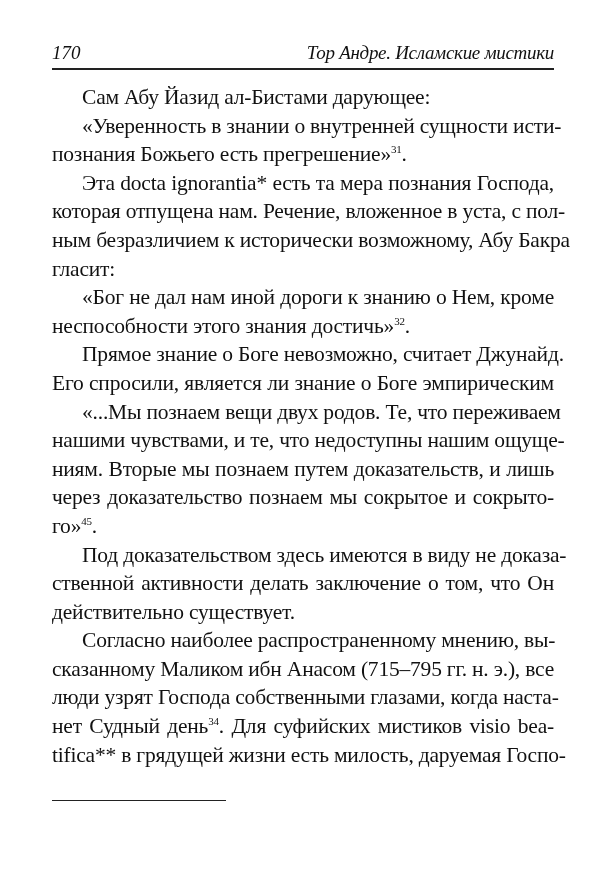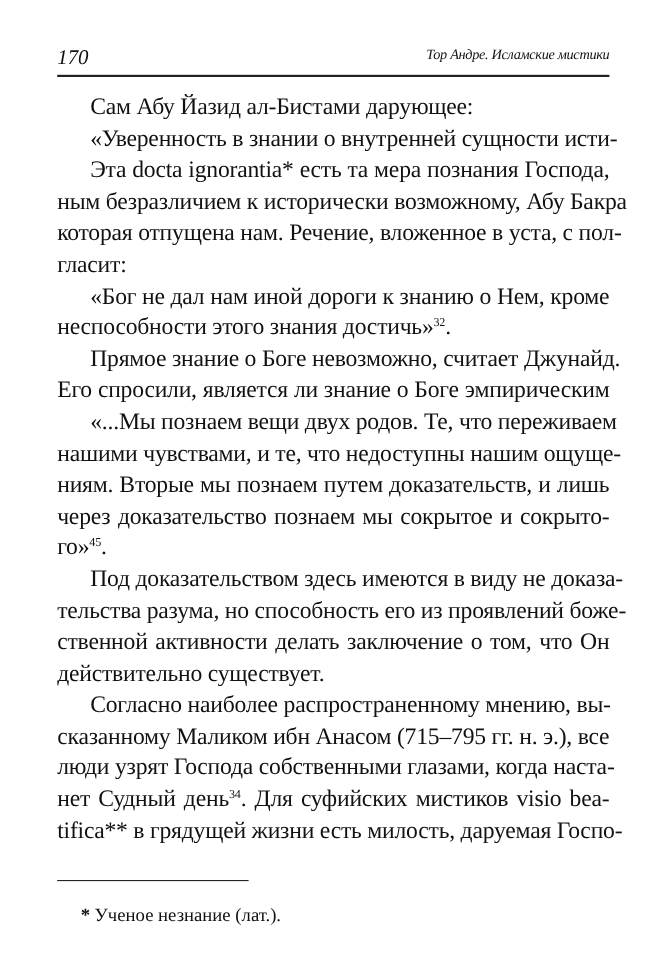--- a/index.html
+++ b/index.html
@@ -1,21 +1,21 @@
 <!DOCTYPE html>
 <html><head>
 <meta charset="utf-8">
 <style>
   html, body { margin:0; padding:0; background:#ffffff; }
   body { width:600px; height:889px; position:relative; overflow:hidden;
          font-family:"Liberation Serif", serif; color:#111; }
   .header { position:absolute; left:52px; top:38px; width:502px; height:30px;
             border-bottom:2px solid #222;font-style:italic; }
   .pnum { position:absolute; left:0; top:4px; font-size:19px; }
-  .running { position:absolute; right:0; top:4px; font-size:13px; letter-spacing:-0.3px; }
+  .running { position:absolute; right:0; top:4px; font-size:19px; letter-spacing:-0.3px; }
   .body { position:absolute; left:52px; top:83px; width:502px; }
   .line { font-size:21.5px; line-height:28.6px; height:28.6px; white-space:nowrap;
           text-align:justify; text-align-last:justify; letter-spacing:-0.2px; }
   .line.indent { padding-left:30px; }
   .line.last { text-align-last:left; }
   sup { font-size:11px; vertical-align:8px; line-height:0; }
   .fn-rule { position:absolute; left:52px; top:800px; width:174px; border-top:1.5px solid #222; }
   .footnotes { position:absolute; left:52px; top:820px; width:502px; }
   .fn { font-size:17px; line-height:23px; white-space:nowrap; }
   .fn .mark { display:inline-block; width:30px; text-align:right; margin-right:4px; font-weight:bold; }
@@ -24,40 +24,39 @@
 <body>
 
 <div class="header">
   <span class="pnum">170</span>
   <span class="running">Тор Андре. Исламские мистики</span>
 </div>
 
 <div class="body" id="body">
     <div class="line indent last"><span>Сам Абу Йазид ал-Бистами дарующее:</span></div>
     <div class="line indent"><span>«Уверенность в знании о внутренней сущности исти-</span></div>
+    <div class="line last"><span>познания Божьего есть прегрешение»</span><sup>31</sup><span>.</span></div>
     <div class="line indent"><span>Эта docta ignorantia* есть та мера познания Господа,</span></div>
+    <div class="line"><span>которая отпущена нам. Речение, вложенное в уста, с пол-</span></div>
     <div class="line"><span>ным безразличием к исторически возможному, Абу Бакра</span></div>
-    <div class="line"><span>которая отпущена нам. Речение, вложенное в уста, с пол-</span></div>
     <div class="line last"><span>гласит:</span></div>
     <div class="line indent"><span>«Бог не дал нам иной дороги к знанию о Нем, кроме</span></div>
     <div class="line last"><span>неспособности этого знания достичь»</span><sup>32</sup><span>.</span></div>
     <div class="line indent"><span>Прямое знание о Боге невозможно, считает Джунайд.</span></div>
     <div class="line"><span>Его спросили, является ли знание о Боге эмпирическим</span></div>
     <div class="line indent"><span>«...Мы познаем вещи двух родов. Те, что переживаем</span></div>
     <div class="line"><span>нашими чувствами, и те, что недоступны нашим ощуще-</span></div>
     <div class="line"><span>ниям. Вторые мы познаем путем доказательств, и лишь</span></div>
     <div class="line"><span>через доказательство познаем мы сокрытое и сокрыто-</span></div>
     <div class="line last"><span>го»</span><sup>45</sup><span>.</span></div>
     <div class="line indent"><span>Под доказательством здесь имеются в виду не доказа-</span></div>
-    <div class="line"><span>тельства разума, но способность его из проявлений боже-</span></div>
     <div class="line"><span>ственной активности делать заключение о том, что Он</span></div>
     <div class="line last"><span>действительно существует.</span></div>
     <div class="line indent"><span>Согласно наиболее распространенному мнению, вы-</span></div>
     <div class="line"><span>сказанному Маликом ибн Анасом (715–795 гг. н. э.), все</span></div>
     <div class="line"><span>люди узрят Господа собственными глазами, когда наста-</span></div>
     <div class="line"><span>нет Судный день</span><sup>34</sup><span>. Для суфийских мистиков visio bea-</span></div>
     <div class="line"><span>tifica** в грядущей жизни есть милость, даруемая Госпо-</span></div>
   </div>
 
 <div class="fn-rule"></div>
 <div class="footnotes" id="fns">
-    <div class="fn"><span class="mark">*</span><span>Ученое незнание (лат.).</span></div>
   </div>
 
 </body></html>

